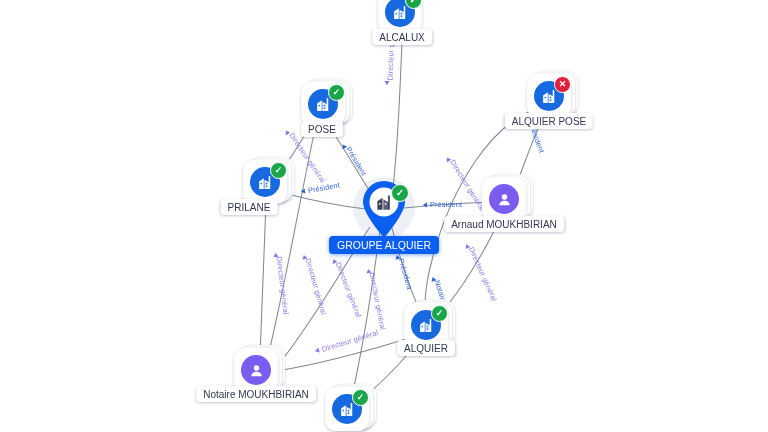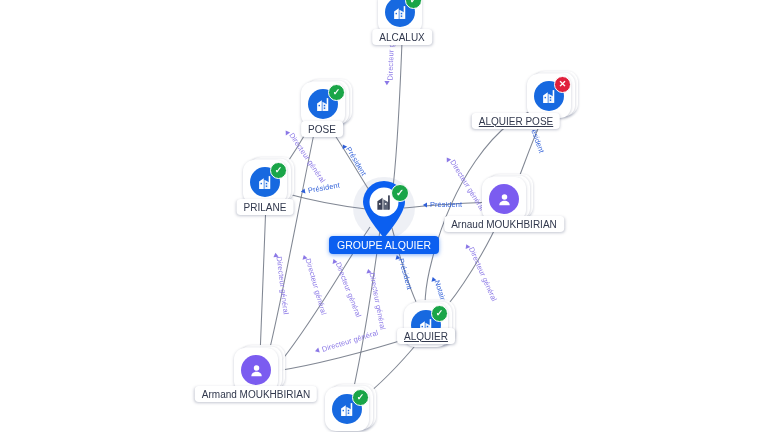--- a/index.html
+++ b/index.html
@@ -187,40 +187,40 @@
               <path d="M10.5 21V8l7 4v9z" fill="#ffffff" opacity=".92"></path>
               <rect x="16.5" y="3" width="2.2" height="18" fill="#ffffff"></rect>
               <rect x="5" y="12.5" width="2" height="2" fill="#1769e0"></rect>
               <rect x="12.4" y="12.5" width="2" height="2" fill="#1769e0"></rect>
               <rect x="12.4" y="16.2" width="2" height="2" fill="#1769e0"></rect>
             </svg>
           </div>
           <div class="badge ko">✕</div>
         </div>
       </div>
-      <div class="node-label" style="left: 516px; top: 113px; text-decoration: underline;">ALQUIER POSE</div>
+      <div class="node-label" style="left: 549px; top: 113px;">ALQUIER POSE</div>
       <div class="node" style="left: 267px; top: 184px;">
         <div class="node-stack">
           <div class="card c3"></div>
           <div class="card c2"></div>
           <div class="card c1"></div>
           <div class="disc company">
             <svg width="17" height="17" viewBox="0 0 24 24">
               <path d="M3 21V10.5L9.5 6v15z" fill="#ffffff"></path>
               <path d="M10.5 21V8l7 4v9z" fill="#ffffff" opacity=".92"></path>
               <rect x="16.5" y="3" width="2.2" height="18" fill="#ffffff"></rect>
               <rect x="5" y="12.5" width="2" height="2" fill="#1769e0"></rect>
               <rect x="12.4" y="12.5" width="2" height="2" fill="#1769e0"></rect>
               <rect x="12.4" y="16.2" width="2" height="2" fill="#1769e0"></rect>
             </svg>
           </div>
           <div class="badge ok">✓</div>
         </div>
       </div>
-      <div class="node-label" style="left: 265px; top: 199px;">PRILANE</div>
+      <div class="node-label" style="left: 249px; top: 199px;">PRILANE</div>
       <div class="node" style="left: 384px; top: 211px;">
         <div class="pin-wrap">
           <div class="pin-halo"></div>
           <svg class="pin-body" viewBox="0 0 50 58">
             <path d="M25 57 C25 57 46 33 46 21 A21 21 0 0 0 4 21 C4 33 25 57 25 57 Z" fill="#0b5ff0"></path>
             <circle cx="25" cy="21" r="14.5" fill="#ffffff"></circle>
           </svg>
           <div style="position:absolute;left:16px;top:12px;"><svg width="19" height="19" viewBox="0 0 24 24">
               <path d="M3 21V10.5L9.5 6v15z" fill="#3c4257"></path>
               <path d="M10.5 21V8l7 4v9z" fill="#5a6275"></path>
@@ -257,35 +257,35 @@
               <path d="M10.5 21V8l7 4v9z" fill="#ffffff" opacity=".92"></path>
               <rect x="16.5" y="3" width="2.2" height="18" fill="#ffffff"></rect>
               <rect x="5" y="12.5" width="2" height="2" fill="#1769e0"></rect>
               <rect x="12.4" y="12.5" width="2" height="2" fill="#1769e0"></rect>
               <rect x="12.4" y="16.2" width="2" height="2" fill="#1769e0"></rect>
             </svg>
           </div>
           <div class="badge ok">✓</div>
         </div>
       </div>
-      <div class="node-label" style="left: 426px; top: 328px; text-decoration: underline;">ALQUIER</div>
+      <div class="node-label" style="left: 426px; top: 340px;">ALQUIER</div>
       <div class="node" style="left: 258px; top: 372px;">
         <div class="node-stack">
           <div class="card c3"></div>
           <div class="card c2"></div>
           <div class="card c1"></div>
           <div class="disc person">
             <svg width="17" height="17" viewBox="0 0 24 24">
               <circle cx="12" cy="8.4" r="3.9" fill="#ffffff"></circle>
               <path d="M4.6 20c0-4.1 3.3-6.4 7.4-6.4s7.4 2.3 7.4 6.4z" fill="#ffffff"></path>
             </svg>
           </div>
         </div>
       </div>
-      <div class="node-label" style="left: 256px; top: 386px;">Armand MOUKHBIRIAN</div>
+      <div class="node-label" style="left: 256px; top: 386px;">Notaire MOUKHBIRIAN</div>
       <div class="node" style="left: 349px; top: 411px;">
         <div class="node-stack">
           <div class="card c3"></div>
           <div class="card c2"></div>
           <div class="card c1"></div>
           <div class="disc company">
             <svg width="17" height="17" viewBox="0 0 24 24">
               <path d="M3 21V10.5L9.5 6v15z" fill="#ffffff"></path>
               <path d="M10.5 21V8l7 4v9z" fill="#ffffff" opacity=".92"></path>
               <rect x="16.5" y="3" width="2.2" height="18" fill="#ffffff"></rect>

